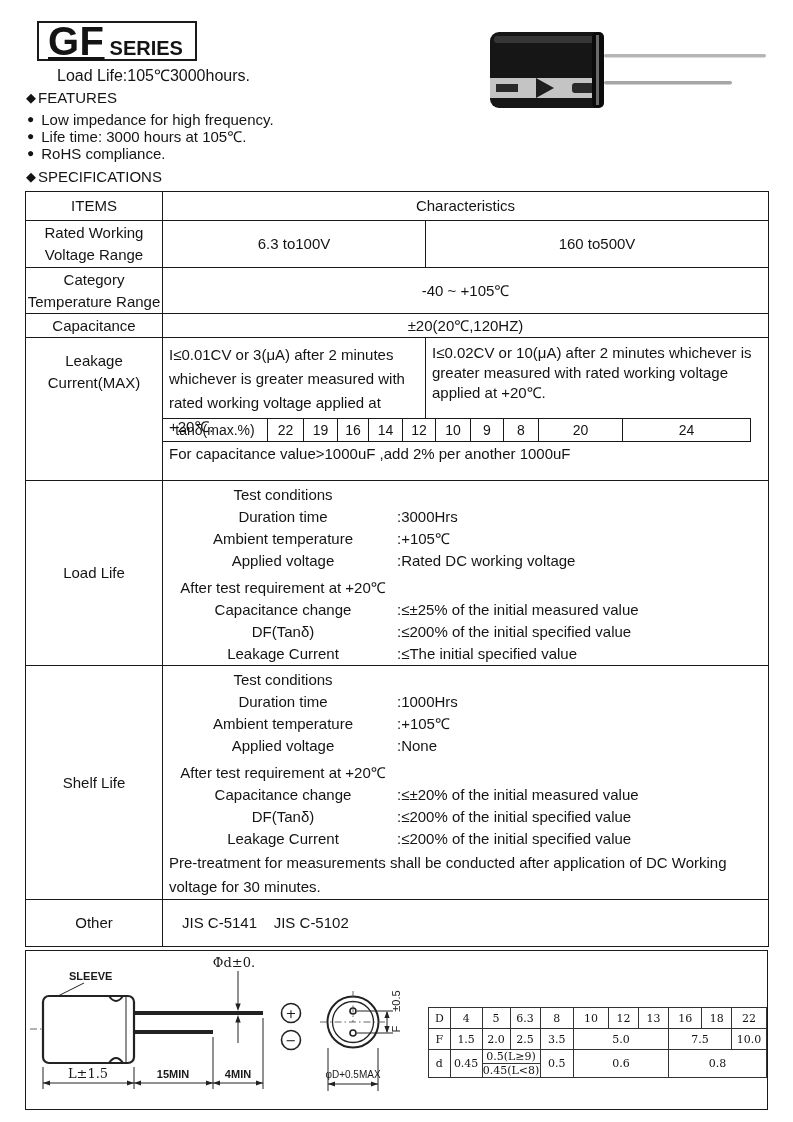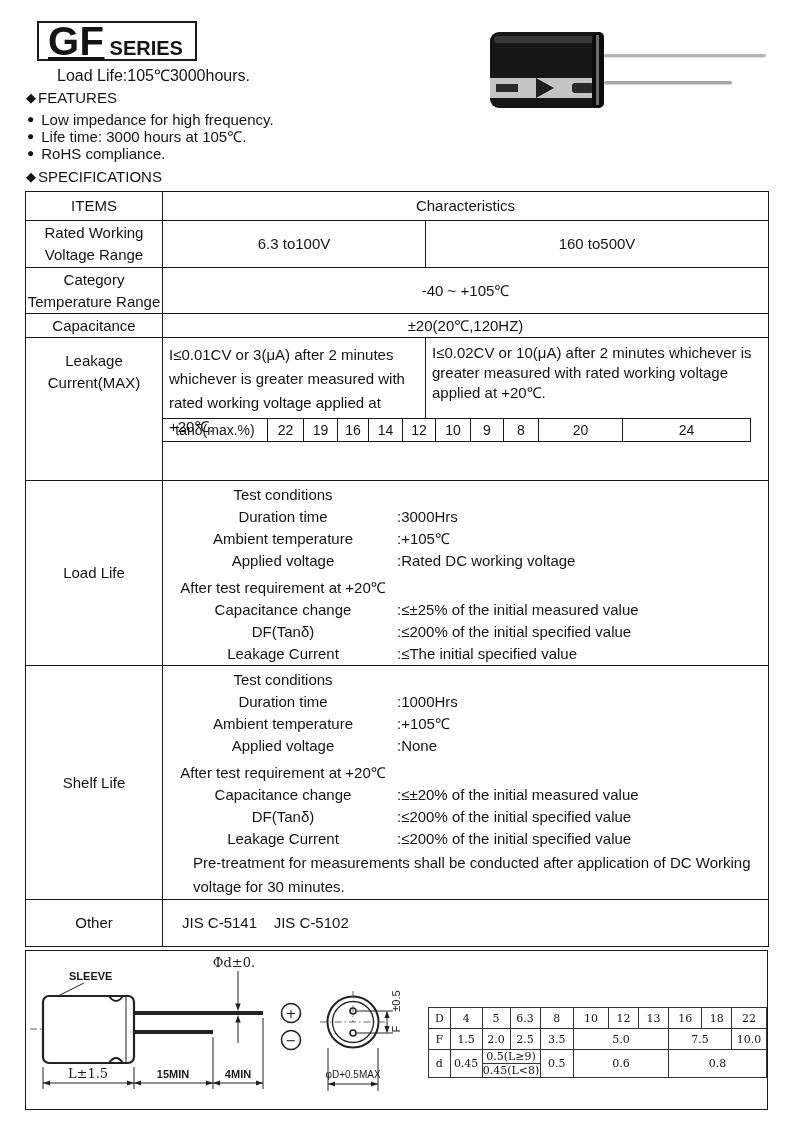--- a/index.html
+++ b/index.html
@@ -36,21 +36,21 @@
   .lt-r{flex:1;padding:5px 5px 0 6px;line-height:20px;text-align:left;}
   .tan{border-collapse:collapse;table-layout:fixed;width:588px;font-size:14px;margin-left:-1px;}
   .tan td{border:1.5px solid #1a1a1a;height:19px;text-align:center;padding:0;}
   .leak-note{text-align:left;padding:2px 0 0 6px;line-height:19px;}
 
   .lines{padding-top:3px;}
   .ln{display:flex;line-height:22px;text-align:left;padding-left:6px;}
   .ln .n{width:228px;flex:none;white-space:nowrap;text-align:center;}
   .ln .v{flex:1;}
   .gap{margin-top:5px;}
-  .cellnote{text-align:left;padding:1px 6px 0 6px;line-height:24px;margin-left:24px;}
+  .cellnote{text-align:left;padding:1px 6px 0 6px;line-height:24px;}
 
   
   .diagram{position:absolute;left:25px;top:950px;width:743px;height:160px;
            border:1.5px solid #1a1a1a;box-sizing:border-box;}
   .diagram svg{position:absolute;left:0;top:0;}
   .dimtable{position:absolute;left:402px;top:56px;border-collapse:collapse;
             font-family:"DejaVu Serif",serif;font-size:11px;table-layout:fixed;}
   .dimtable td{border:1.2px solid #333;text-align:center;padding:0;}
   .r20 td{height:20px;}
   .r14 td{height:13px;}
@@ -180,20 +180,21 @@
                 <td>14</td>
                 <td>12</td>
                 <td>10</td>
                 <td>9</td>
                 <td>8</td>
                 <td>20</td>
                 <td>24</td>
               </tr>
             </tbody>
           </table>
+          <div class="leak-note">For capacitance value&gt;1000uF ,add 2% per another 1000uF</div>
         </td>
       </tr>
       <tr style="height:184px">
         <td>Load Life</td>
         <td colspan="2" class="nopad">
           <div class="lines">
             <div class="ln">
                 <span class="n">Test conditions</span>
                 <span class="v"></span>
               </div>

